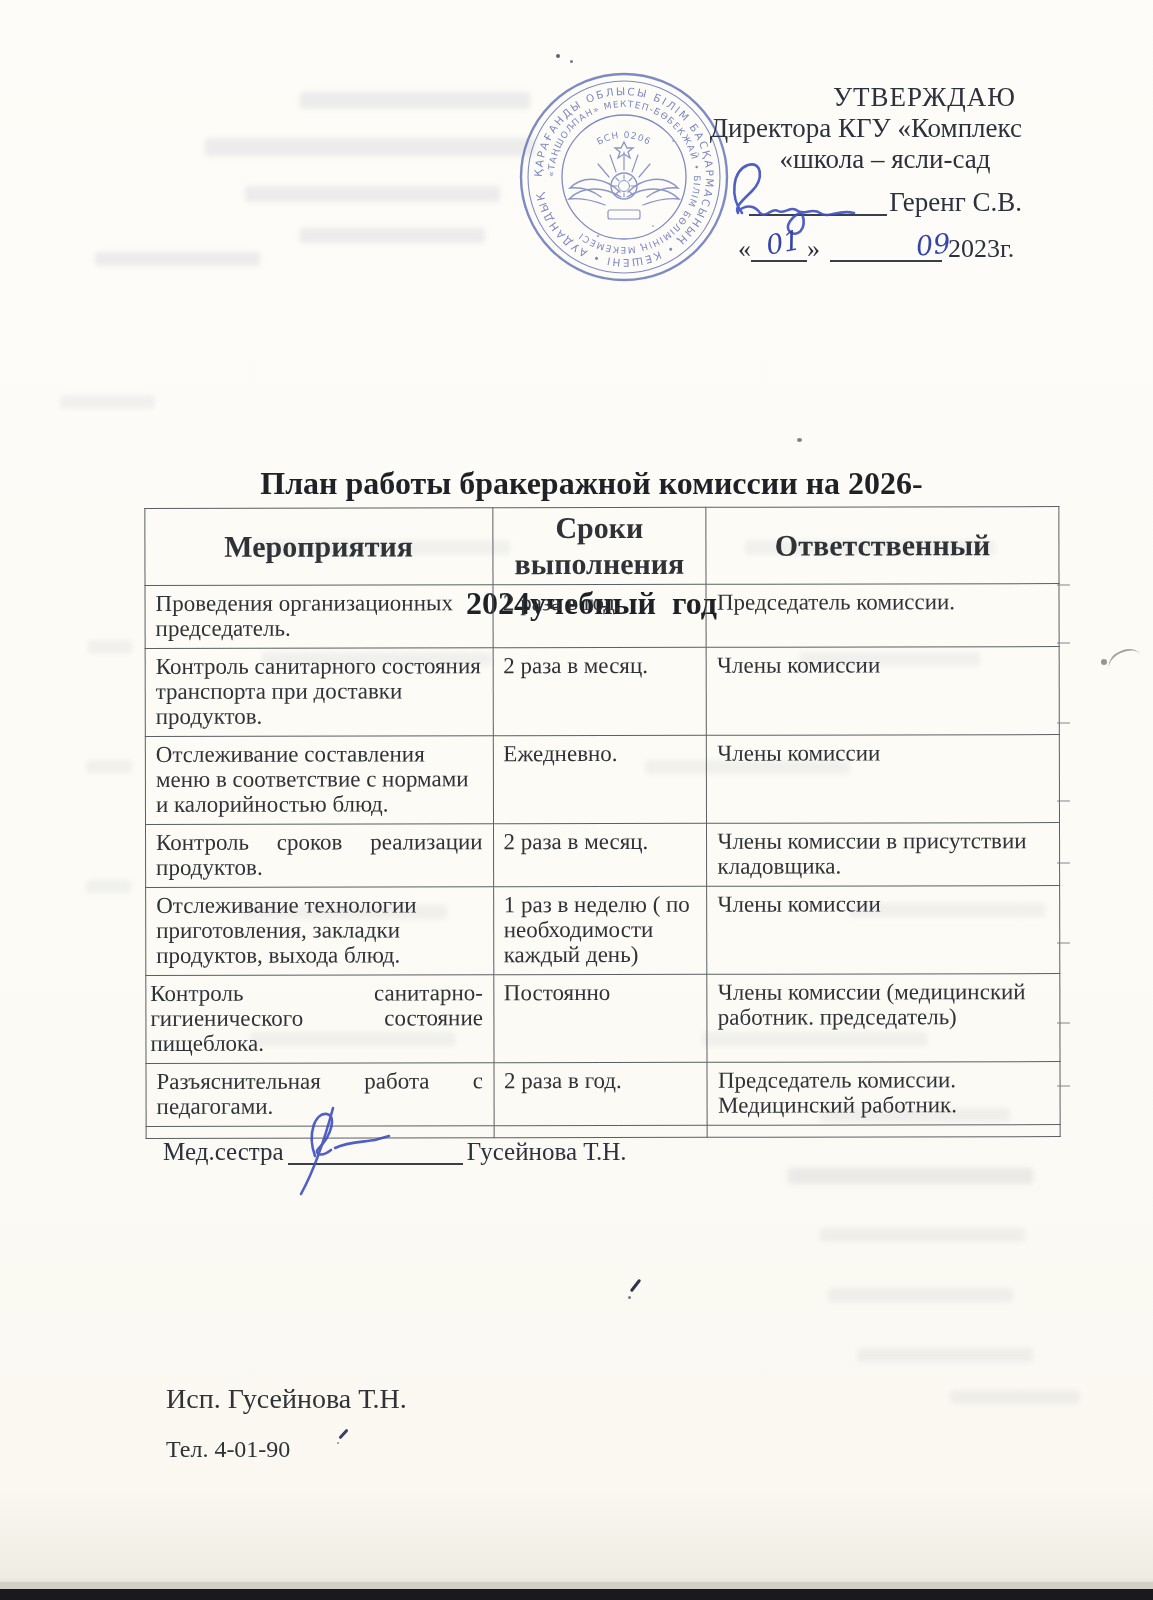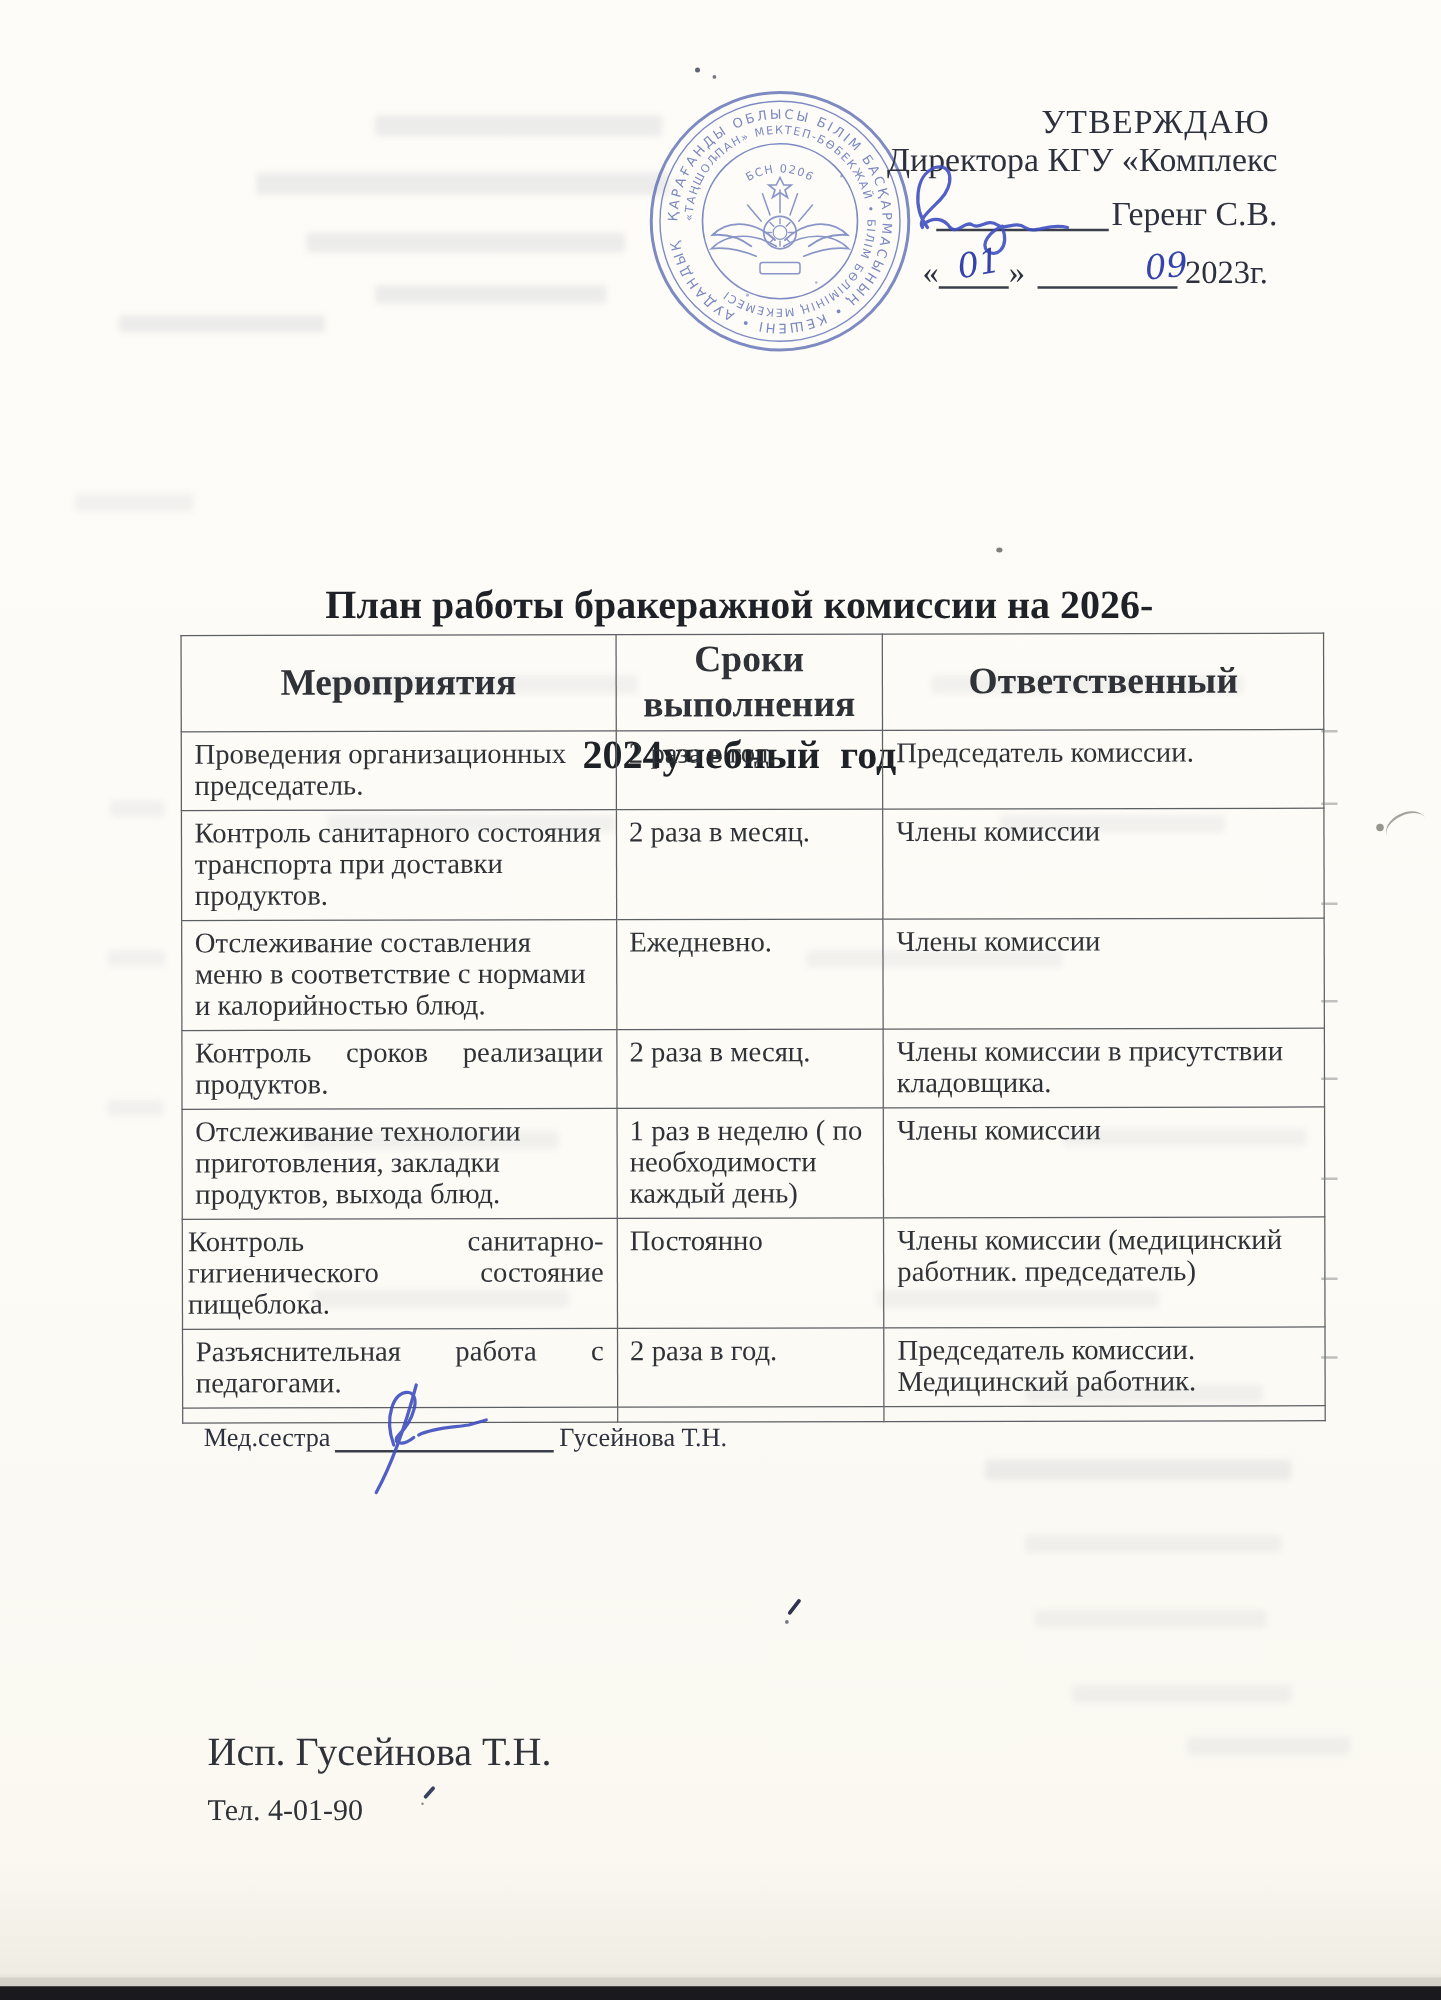--- a/index.html
+++ b/index.html
@@ -38,24 +38,24 @@
     transform:rotate(-0.12deg);font-size:23px;line-height:25px;color:#2f3237;}
   table.doc th,table.doc td{border:1.6px solid #5c5f63;}
   table.doc th{font-size:30px;line-height:36px;font-weight:bold;vertical-align:middle;padding:2px 6px;}
   th.th-resp{vertical-align:top;padding-top:5px;}
   table.doc td{vertical-align:top;padding:5px 10px 7px;}
   .pre{white-space:pre-line;}
   .just{text-align:justify;}
   tr.empty-row td{height:11px;padding:0;}
 
   
-  .medsestra{position:absolute;left:163px;top:1138px;font-size:21px;color:#2c313d;}
+  .medsestra{position:absolute;left:163px;top:1138px;font-size:25px;color:#2c313d;}
   .ms-underline{display:inline-block;width:175px;border-bottom:2px solid #3a3f4a;vertical-align:-5px;margin:0 4px;}
   .sig-gusejnova{position:absolute;left:108px;top:-44px;}
-  .footer-exec{position:absolute;left:166px;top:1383px;font-size:32px;}
+  .footer-exec{position:absolute;left:166px;top:1383px;font-size:28px;}
   .footer-phone{position:absolute;left:166px;top:1436px;font-size:24px;}
 
   
   .bleed{position:absolute;background:#8f93a6;opacity:.10;filter:blur(2.5px);border-radius:3px;}
   .bleed.dk{opacity:.15;}
   .tick{position:absolute;width:13px;height:2px;background:#77797c;opacity:.45;}
   .scratch{position:absolute;left:1108px;top:650px;width:34px;height:22px;border-top:2.5px solid #8e8e86;
     border-radius:50%;transform:rotate(-25deg);opacity:.8;}
   .scratch-dot{position:absolute;left:1101px;top:659px;width:6px;height:6px;background:#6b6b62;border-radius:50%;opacity:.7;}
   .speck{position:absolute;border-radius:50%;background:#3a3e52;}
@@ -149,20 +149,21 @@
       </g>
     </svg>
   </div>
 
   <div class="speck" style="left:556px;top:54px;width:4px;height:4px;opacity:.8"></div>
   <div class="speck" style="left:570px;top:60px;width:3px;height:3px;opacity:.7"></div>
 
   <div class="approval">
     <div class="appr-1">УТВЕРЖДАЮ</div>
     <div class="appr-2">Директора  КГУ «Комплекс</div>
+    <div class="appr-3">«школа – ясли-сад</div>
     <div class="sig-row">
       <svg class="sig-geren" width="170" height="85" viewBox="0 0 170 85">
         <g stroke="#3f4fc0" stroke-width="2.6" fill="none" stroke-linecap="round" opacity=".9">
           <path d="M38,60 C26,44 28,18 44,12 C58,8 60,26 48,38 C40,46 30,54 34,60"></path>
           <path d="M34,58 C44,50 52,54 56,60 C62,66 68,54 74,58 C80,62 86,52 94,58 C100,63 108,54 116,60 C124,66 134,56 150,60"></path>
           <path d="M98,60 C104,78 92,84 86,79 C80,73 88,63 98,59"></path>
         </g>
       </svg>
       <span class="sig-underline"></span><span>Геренг С.В.</span>
     </div>

